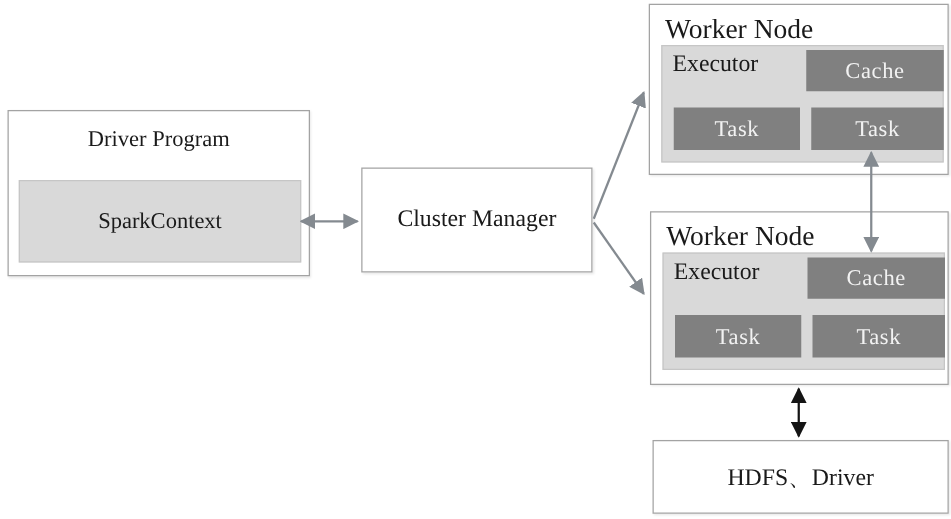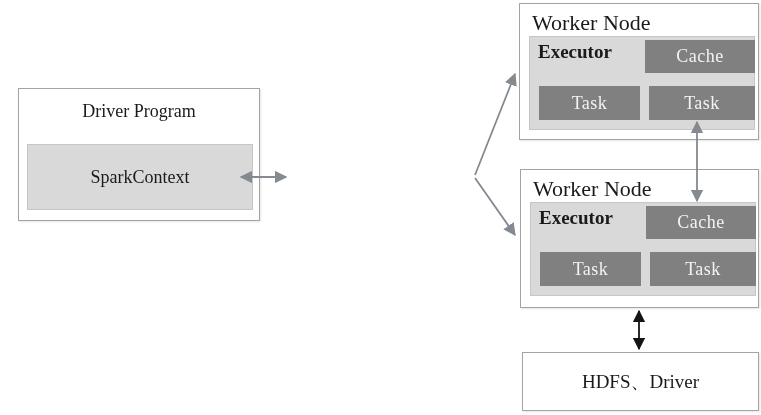--- a/index.html
+++ b/index.html
@@ -60,21 +60,20 @@
     font-size: 22px;
   }
   .exec-panel {
     left: 9px; top: 32px;
     width: 226px; height: 94px;
   }
   .exec-label {
     position: absolute;
     left: 8px; top: 4px;
     font-size: 19px;
-    font-weight: bold;
   }
   .dark-box {
     position: absolute;
     background: var(--dark-fill, #808080);
     color: var(--dark-text, #f2f2f2);
     font-size: 18px;
     display: flex;
     align-items: center;
     justify-content: center;
     letter-spacing: 0.5px;
@@ -87,27 +86,30 @@
     left: 0; top: 0;
     width: 761px; height: 415px;
     pointer-events: none;
   }
 </style>
 </head>
 <body>
 
 <div id="canvas">
 
-  <div class="box" style="left:18px; top:88px; width:242px; height:133px;">
+  <div class="box" style="left:6px; top:88px; width:242px; height:133px;">
     <div class="driver-title">Driver Program</div>
     <div class="light-panel spark-context">
       <div class="spark-label">SparkContext</div>
     </div>
   </div>
 
+  <div class="box" style="left:289px; top:134px; width:185px; height:84px;">
+    <div class="box-title-center">Cluster Manager</div>
+  </div>
 
   <div class="box" style="left:519px; top:3px; width:240px; height:137px;">
     <div class="worker-title">Worker Node</div>
     <div class="light-panel exec-panel">
       <div class="exec-label">Executor</div>
       <div class="dark-box cache-box">Cache</div>
       <div class="dark-box task-box-1">Task</div>
       <div class="dark-box task-box-2">Task</div>
     </div>
   </div>

